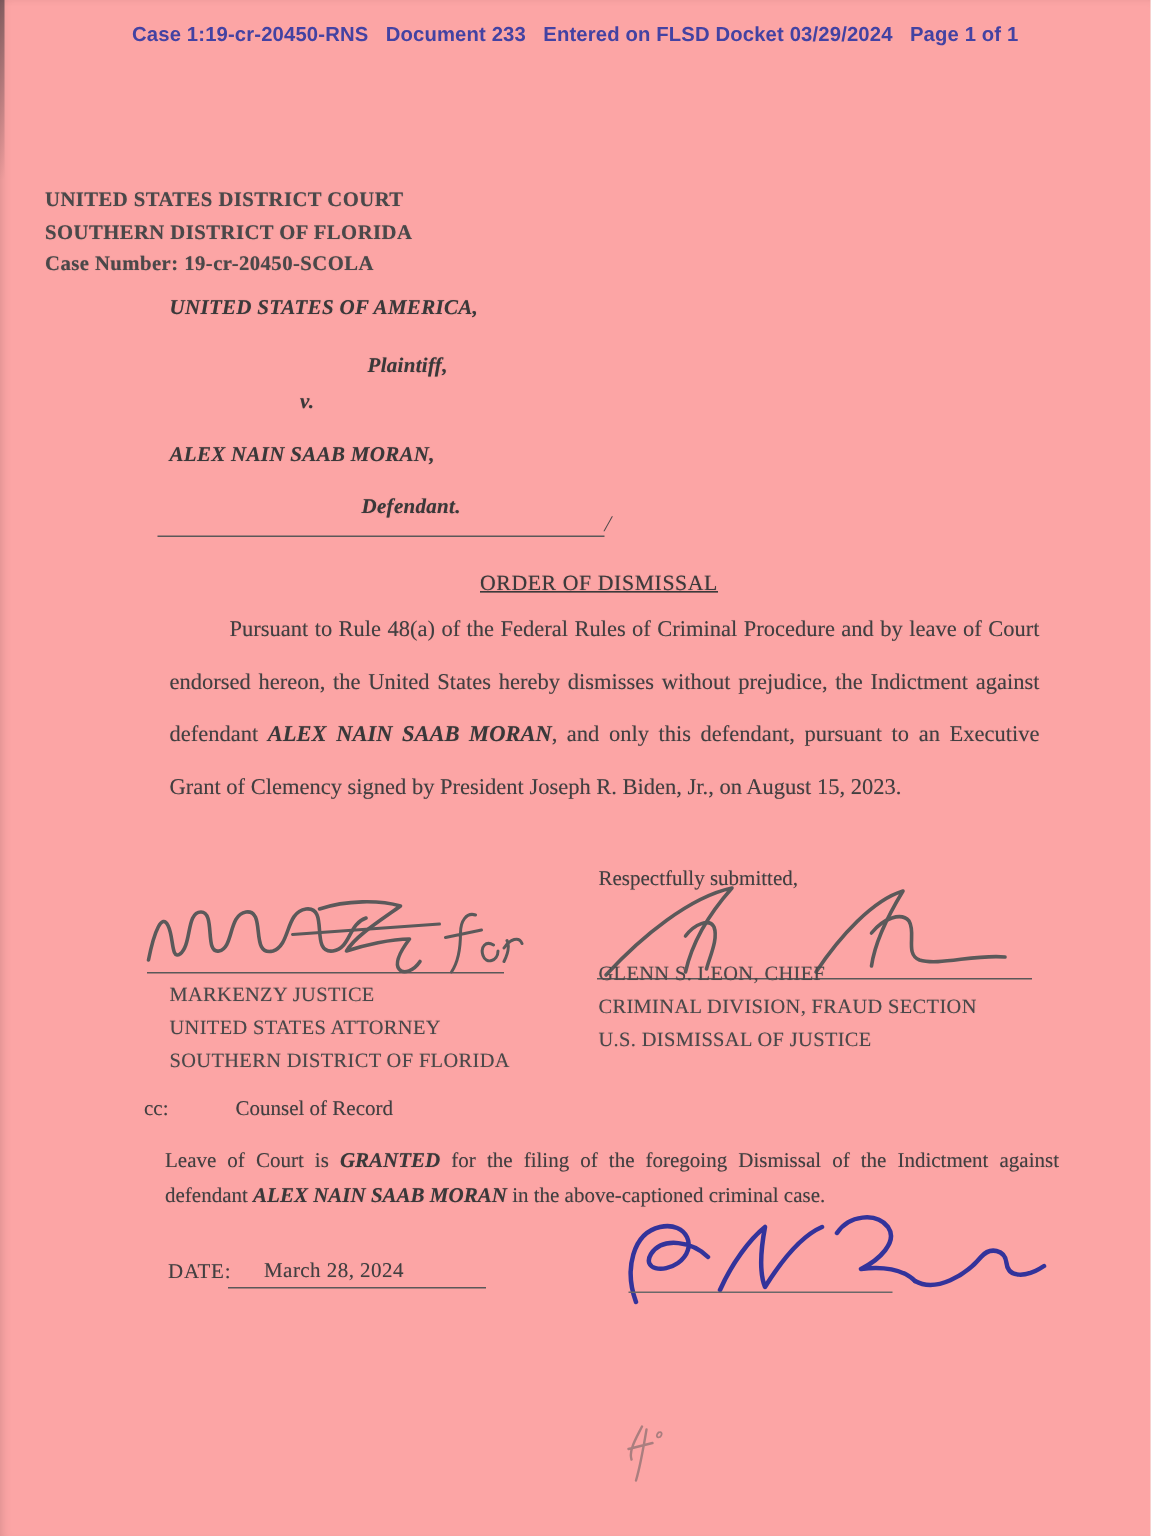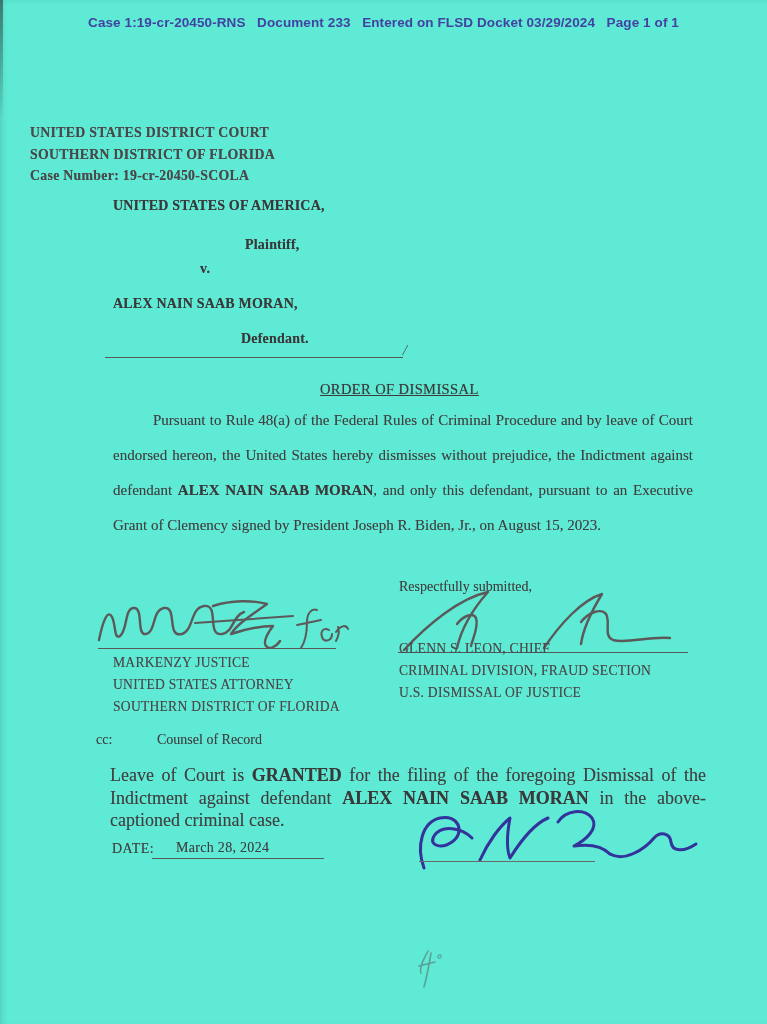--- a/index.html
+++ b/index.html
@@ -1,19 +1,19 @@
 <!DOCTYPE html>
 <html><head>
 <meta charset="utf-8">
 <style>
   html,body{margin:0;padding:0;background:#f4f3f1;}
   .page{
     position:relative;
     width:767px;height:1024px;
-    background:#5eead4;
+    background:#fca5a5;
     overflow:hidden;
     font-family:"Liberation Serif", serif;
     color:#3f3d3e;
     margin:0 auto;
     box-shadow:inset 6px 0 8px -6px rgba(0,0,0,0.18), inset 0 4px 6px -4px rgba(0,0,0,0.06);
   }
   .edge-sliver{
     position:absolute;left:0;top:0;width:3px;height:120px;
     background:linear-gradient(180deg, rgba(40,40,45,0.55), rgba(40,40,45,0.0));
   }
@@ -26,36 +26,36 @@
     letter-spacing:0.1px;
   }
   .court-header{
     position:absolute;top:122px;left:30px;right:0;
     font-weight:bold;font-size:13.8px;line-height:21.5px;
     color:#4a4849;
     letter-spacing:0.3px;
     text-shadow:0 0 0.6px rgba(70,68,69,0.55);
   }
   .abs{position:absolute;}
-  .b{font-weight:bold;color:#3a3839;text-shadow:0 0 0.6px rgba(60,58,59,0.5);}
+  .b{font-weight:bold;color:#3a3839;text-shadow:0 0 0.6px rgba(60,58,59,0.5);font-style:italic;}
   .cap{font-size:14px;letter-spacing:0.2px;}
   .rule{border-bottom:1.4px solid #5a5859;}
   .title{
     font-size:14.5px;font-weight:normal;letter-spacing:0.4px;
     text-decoration:underline;
     color:#3c3a3b;text-shadow:0 0 0.7px rgba(60,58,59,0.55);
   }
   .body-par{
     font-size:15px;line-height:35px;
     text-align:justify;text-indent:40px;
     color:#413f40;
     text-shadow:0 0 0.5px rgba(65,63,64,0.4);
   }
   .leave-par{
-    font-size:18px;line-height:22.5px;
+    font-size:14px;line-height:22.5px;
     text-align:justify;
     color:#413f40;
     text-shadow:0 0 0.5px rgba(65,63,64,0.4);
   }
   .sig-text{font-size:13.6px;line-height:21.8px;letter-spacing:0.25px;color:#4a4849;text-shadow:0 0 0.6px rgba(74,72,73,0.45);}
   .plain{font-size:14px;color:#413f40;text-shadow:0 0 0.5px rgba(65,63,64,0.4);}
   .sig-ink{stroke:#5b595a;fill:none;stroke-linecap:round;stroke-linejoin:round;}
   .sig-blue{stroke:#33339b;fill:none;stroke-linecap:round;stroke-linejoin:round;}
   .slash-mark{font-size:15px;color:#4a4849;}
 </style>

